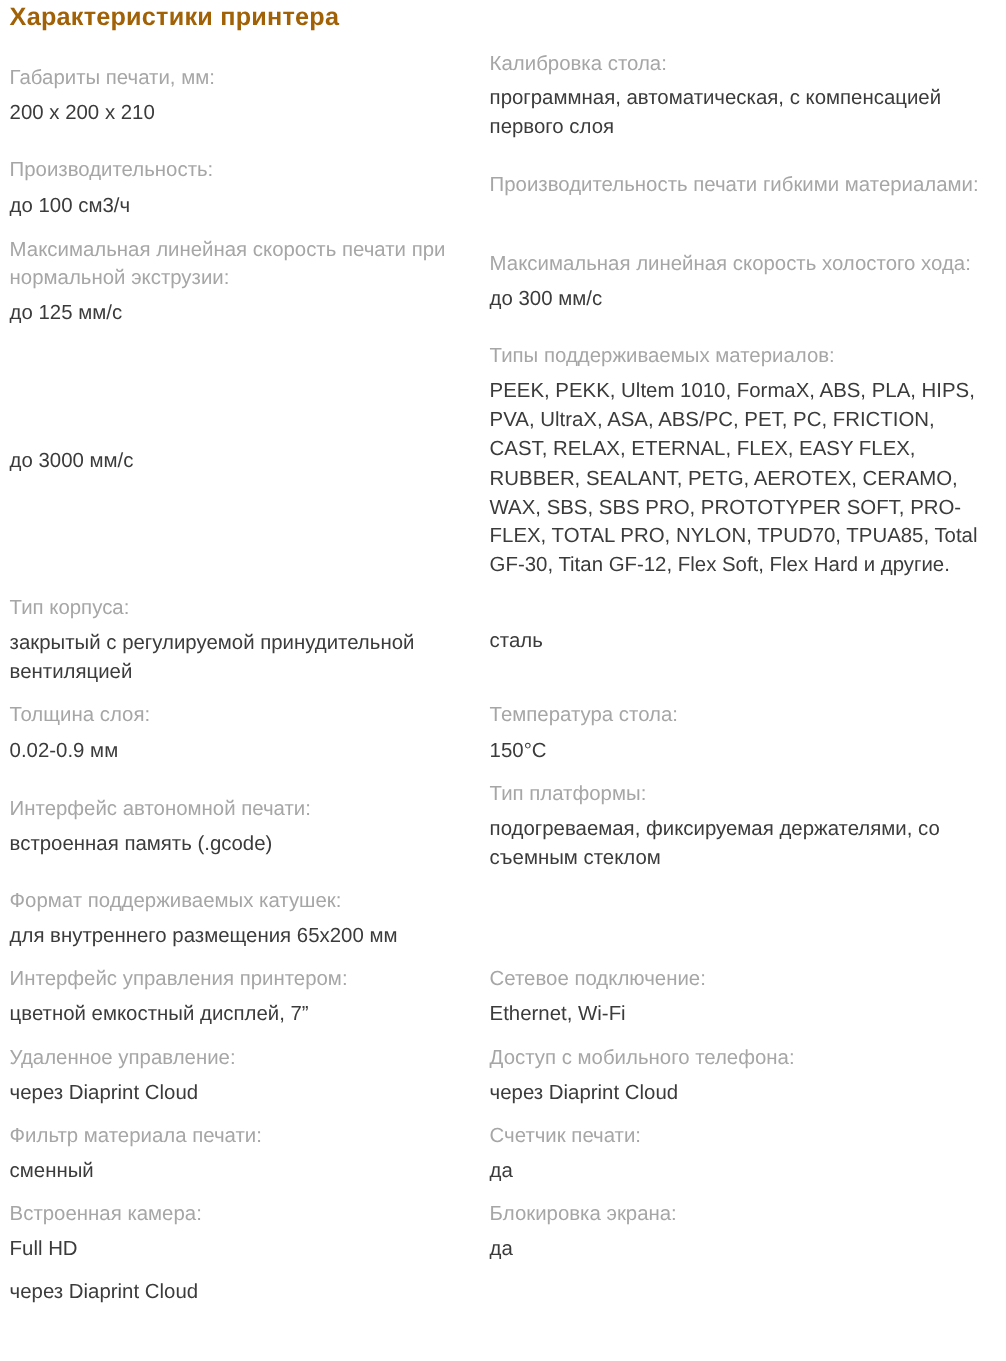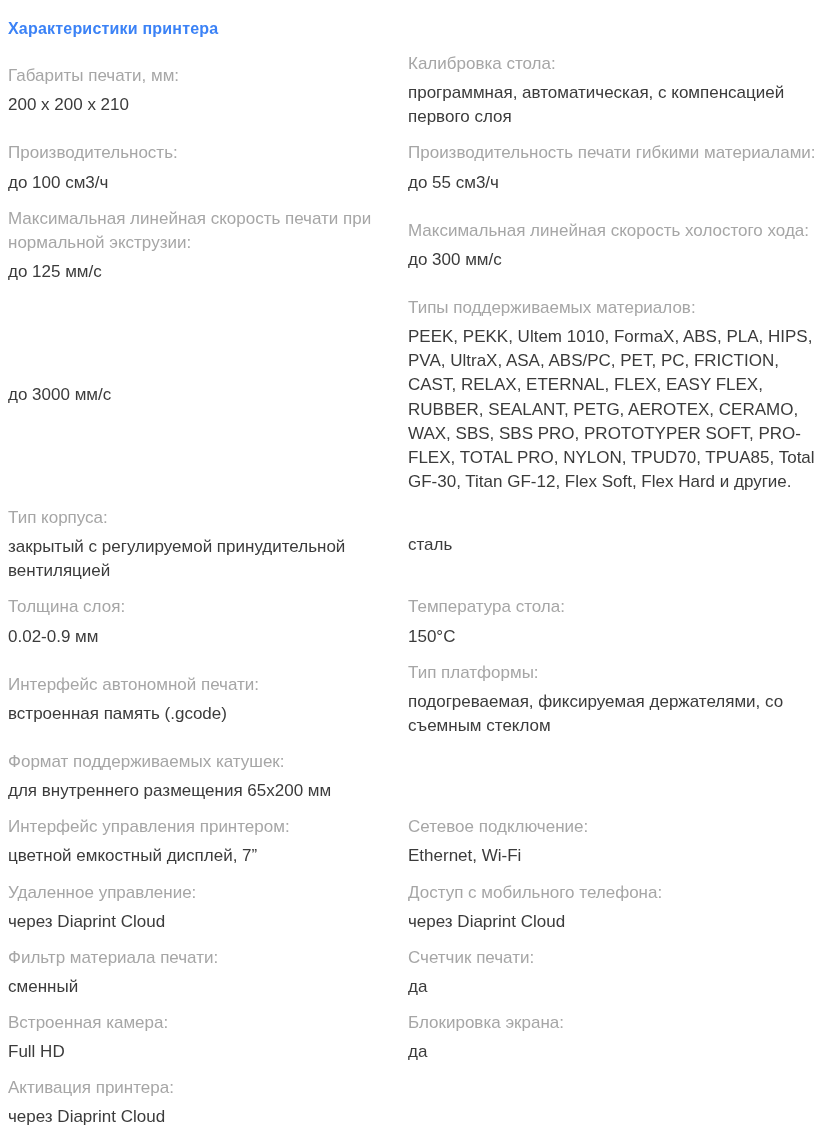--- a/index.html
+++ b/index.html
@@ -9,24 +9,24 @@
     min-height: 1134px;
     background: #ffffff;
     font-family: "Liberation Sans", "DejaVu Sans", sans-serif;
     color: #3b3b3b;
   }
   .page {
     width: 838px;
     padding: 3px 8px 8px 8px;
   }
   .section-title {
-    font-size: 16px;
+    font-size: 21px;
     font-weight: 700;
-    color: #3b82f6;
-    margin: 17px 0 8px 0;
+    color: #a16207;
+    margin: 0 0 8px 0;
     letter-spacing: 0.2px;
   }
   .specs-table {
     width: 100%;
   }
   .spec-row {
     display: grid;
     grid-template-columns: 400px 1fr;
     align-items: center;
   }
@@ -64,21 +64,20 @@
           <div class="spec-value">программная, автоматическая, с компенсацией первого слоя</div>
         </div>
       </div>
       <div class="spec-row">
         <div class="spec-cell left">
           <div class="spec-label">Производительность:</div>
           <div class="spec-value">до 100 см3/ч</div>
         </div>
         <div class="spec-cell right">
           <div class="spec-label">Производительность печати гибкими материалами:</div>
-          <div class="spec-value">до 55 см3/ч</div>
         </div>
       </div>
       <div class="spec-row">
         <div class="spec-cell left">
           <div class="spec-label">Максимальная линейная скорость печати при нормальной экструзии:</div>
           <div class="spec-value">до 125 мм/с</div>
         </div>
         <div class="spec-cell right">
           <div class="spec-label">Максимальная линейная скорость холостого хода:</div>
           <div class="spec-value">до 300 мм/с</div>
@@ -163,19 +162,18 @@
           <div class="spec-label">Встроенная камера:</div>
           <div class="spec-value">Full HD</div>
         </div>
         <div class="spec-cell right">
           <div class="spec-label">Блокировка экрана:</div>
           <div class="spec-value">да</div>
         </div>
       </div>
       <div class="spec-row">
         <div class="spec-cell left">
-          <div class="spec-label">Активация принтера:</div>
           <div class="spec-value">через Diaprint Cloud</div>
         </div>
         <div class="spec-cell right"></div>
       </div>
     </div>
 </main>
 
 </body></html>

